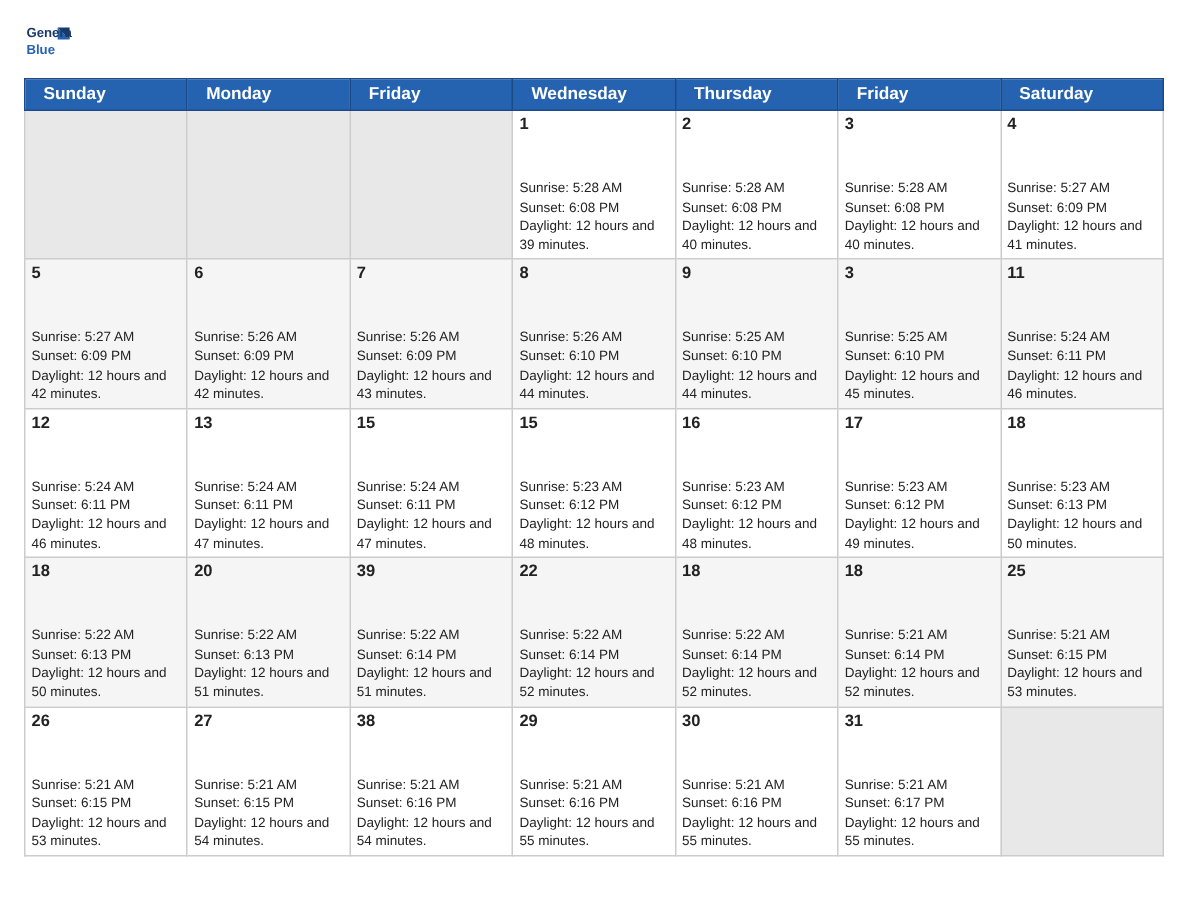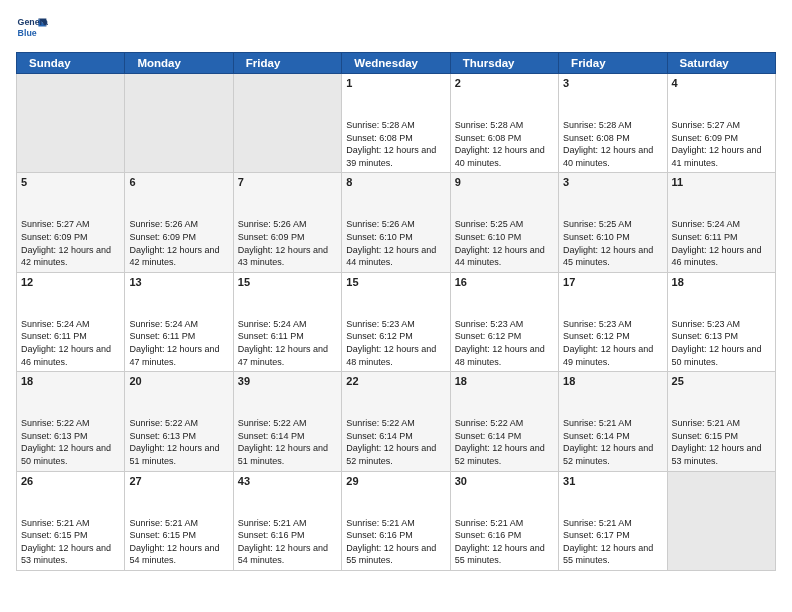--- a/index.html
+++ b/index.html
@@ -235,21 +235,21 @@
         <tr>
           <td>
             <span class="day-num">26</span>
 <div class="day-info">Sunrise: 5:21 AM<br>Sunset: 6:15 PM<br>Daylight: 12 hours and 53 minutes.</div>
           </td>
           <td>
             <span class="day-num">27</span>
 <div class="day-info">Sunrise: 5:21 AM<br>Sunset: 6:15 PM<br>Daylight: 12 hours and 54 minutes.</div>
           </td>
           <td>
-            <span class="day-num">43</span>
+            <span class="day-num">38</span>
 <div class="day-info">Sunrise: 5:21 AM<br>Sunset: 6:16 PM<br>Daylight: 12 hours and 54 minutes.</div>
           </td>
           <td>
             <span class="day-num">29</span>
 <div class="day-info">Sunrise: 5:21 AM<br>Sunset: 6:16 PM<br>Daylight: 12 hours and 55 minutes.</div>
           </td>
           <td>
             <span class="day-num">30</span>
 <div class="day-info">Sunrise: 5:21 AM<br>Sunset: 6:16 PM<br>Daylight: 12 hours and 55 minutes.</div>
           </td>

